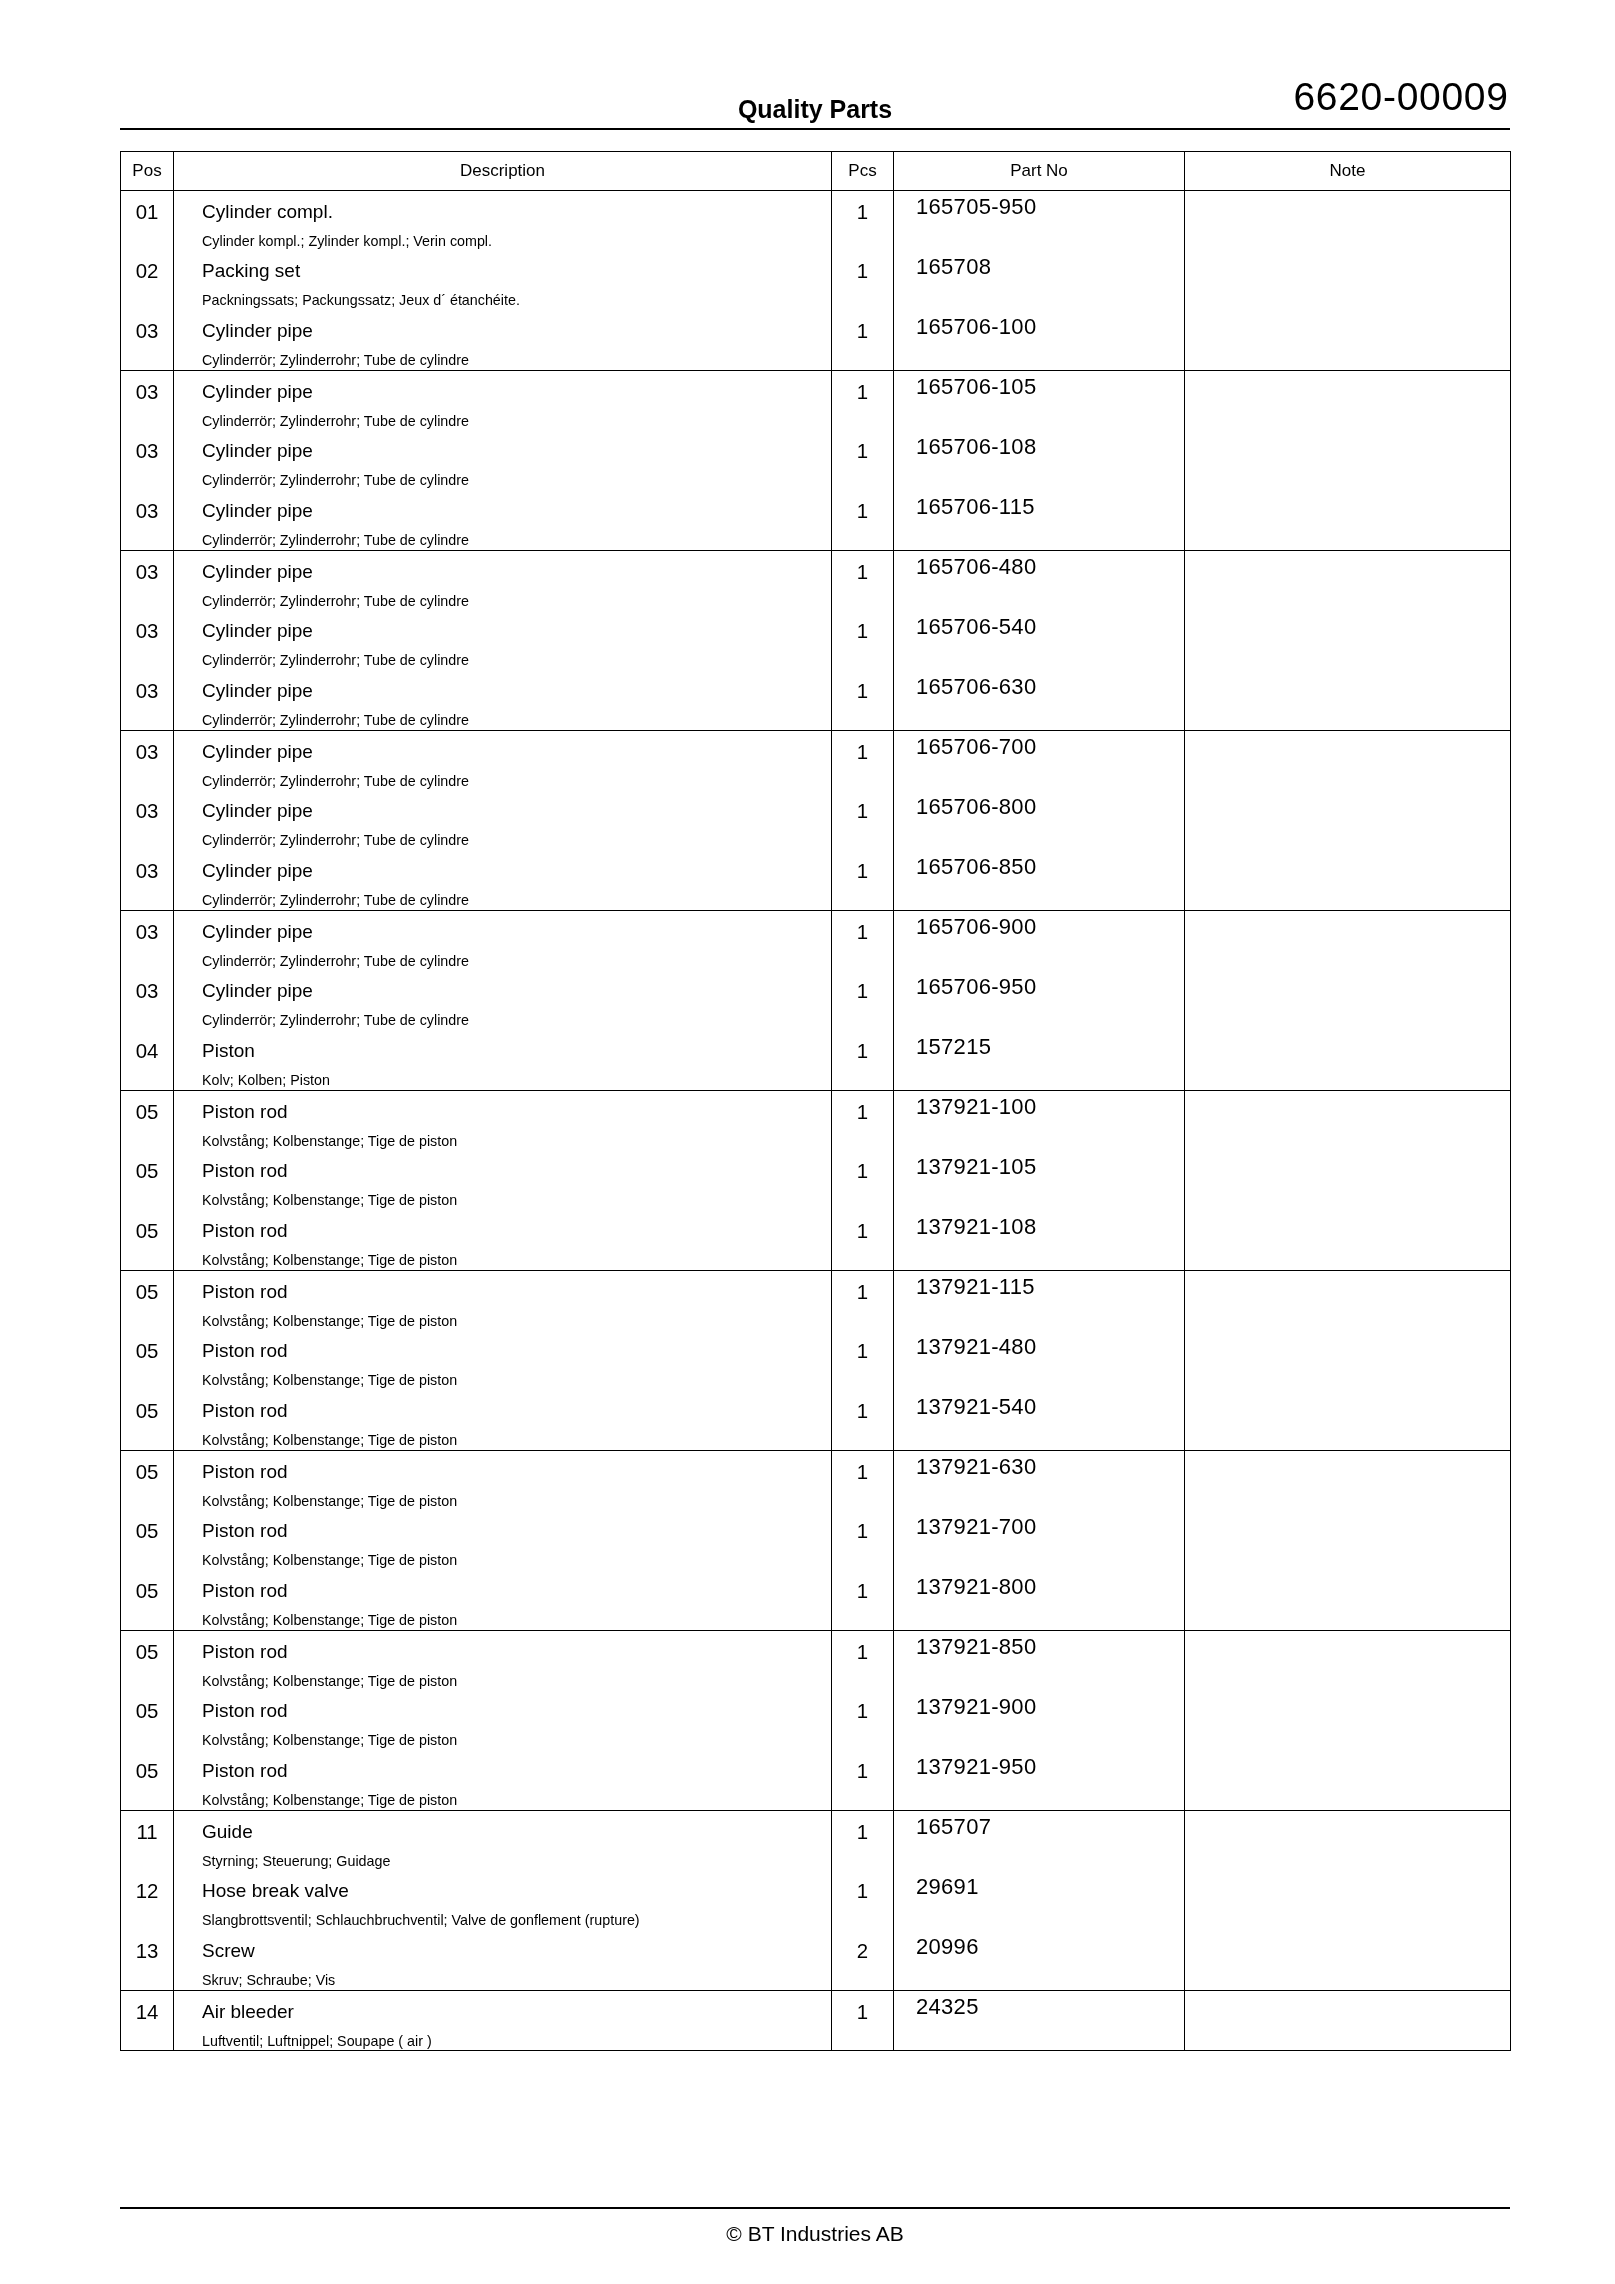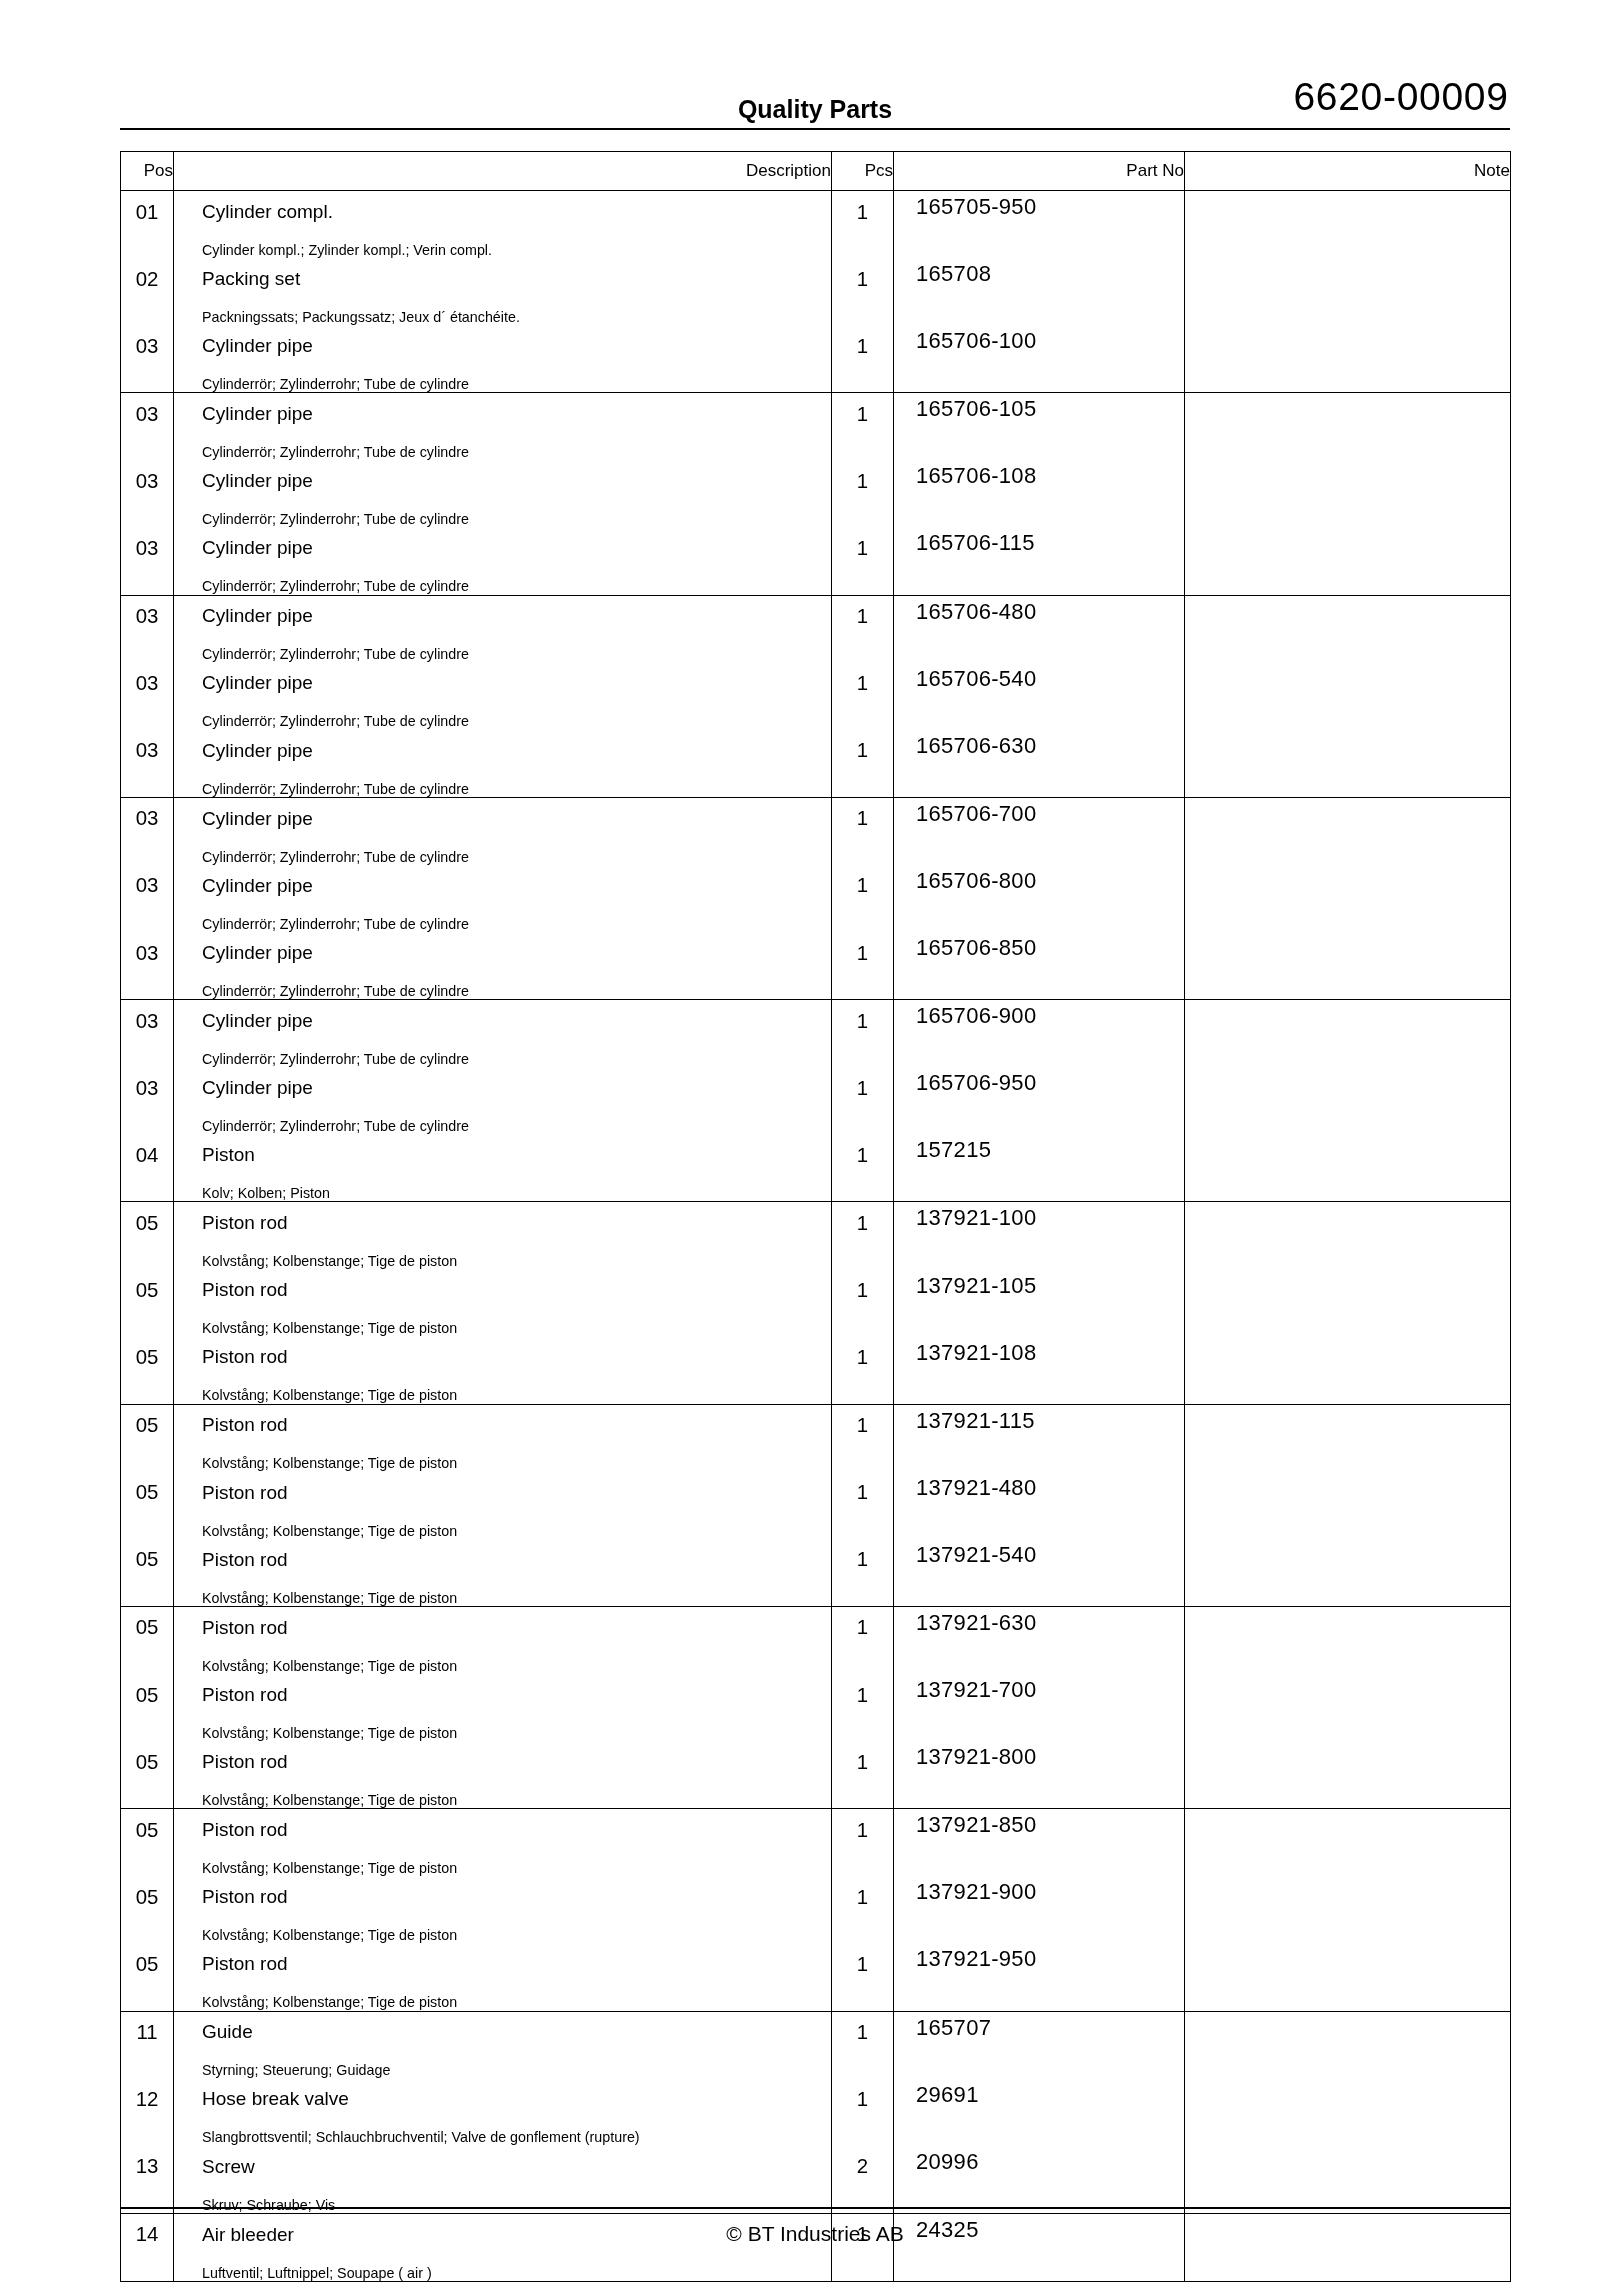--- a/index.html
+++ b/index.html
@@ -26,30 +26,30 @@
   .table-wrap { position:absolute; left:120px; top:151px; width:1390px; }
   table.parts {
     width:1390px; border-collapse:collapse; table-layout:fixed;
     border:1.4px solid #000;
   }
   table.parts th, table.parts td {
     border-left:1.4px solid #000; border-right:1.4px solid #000;
     vertical-align:top;
   }
   table.parts thead th {
-    height:39px; vertical-align:middle; text-align:right;
+    height:39px; vertical-align:middle; text-align:center;
     font-size:17px; font-weight:normal;
     border-bottom:1.4px solid #000;
   }
   table.parts td { height:60px; }
   tr.group-end td { border-bottom:1.4px solid #000; }
   td.pos { text-align:center; font-size:20.4px; padding-top:9.5px; }
   td.desc { padding:8.8px 6.8px 0 28px; }
   .desc-main { font-size:19px; line-height:23px; }
-  .desc-sub { font-size:14.3px; line-height:16.3px; margin-top:19px; }
+  .desc-sub { font-size:14.3px; line-height:16.3px; margin-top:10px; }
   td.pcs { text-align:center; font-size:20.4px; padding-top:9.5px; }
   td.part { font-size:22px; padding:3px 0 0 22px; letter-spacing:0.3px; }
   td.note { font-size:20.4px; }
   .footer-rule {
     position:absolute; left:120px; top:2207px; width:1390px;
     border-top:2px solid #000;
   }
   .footer-text {
     position:absolute; left:120px; top:2222px; width:1390px;
     text-align:center; font-size:21px;

